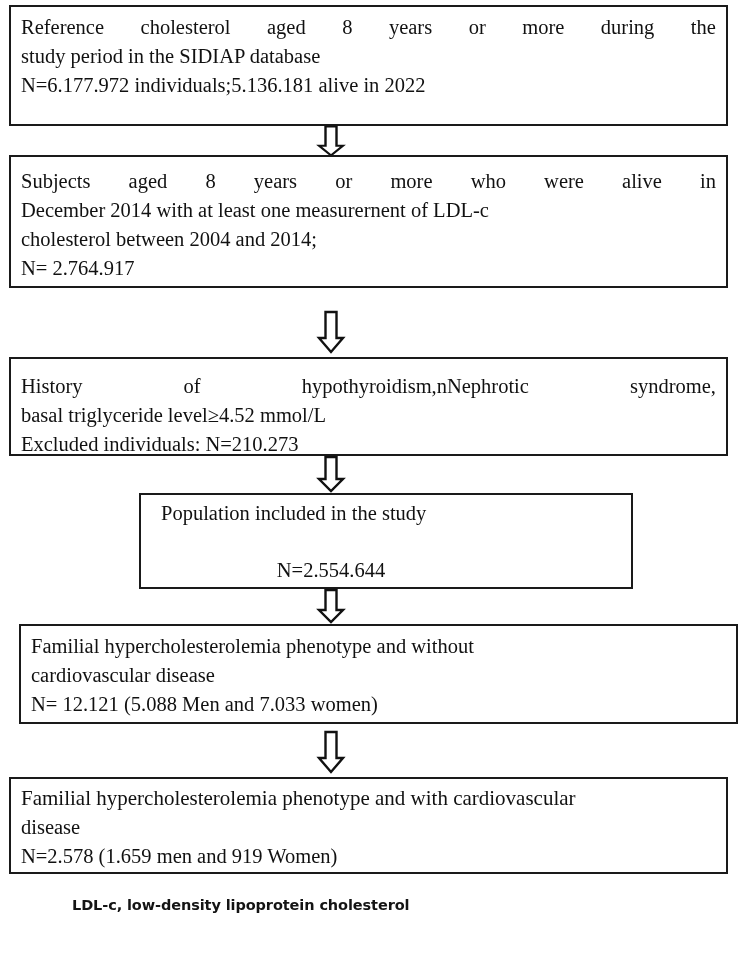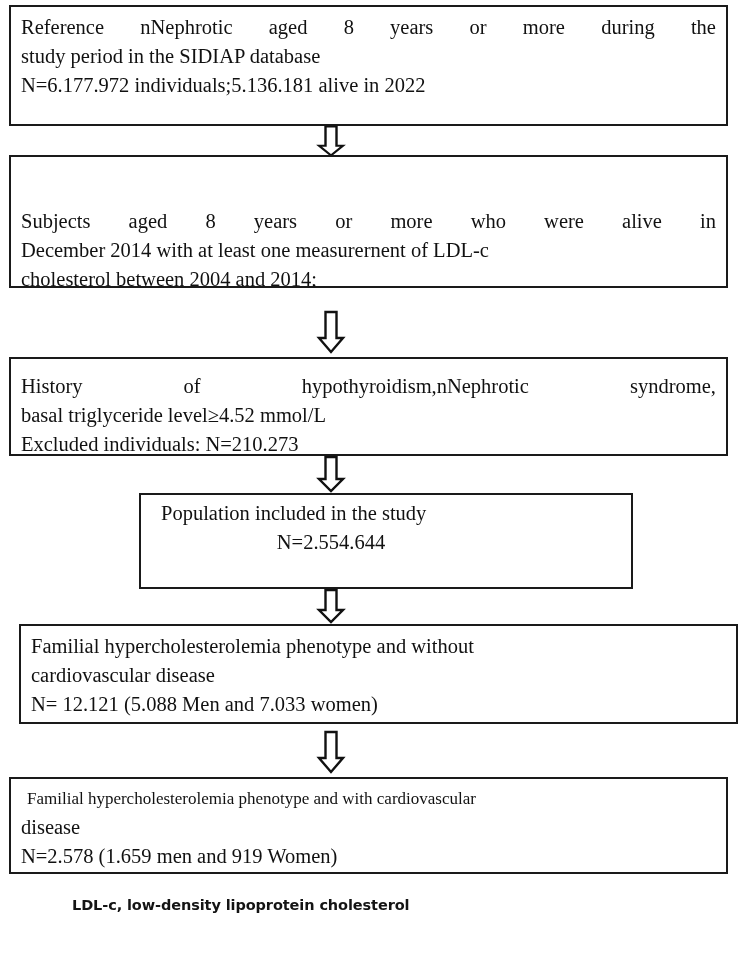--- a/index.html
+++ b/index.html
@@ -49,21 +49,21 @@
 
   
   #box1 { left: 9px;   top: 5px;   width: 719px; height: 121px; }
   #box2 { left: 9px;   top: 155px; width: 719px; height: 133px; }
   #box3 { left: 9px;   top: 357px; width: 719px; height: 99px;  }
   #box4 { left: 139px; top: 493px; width: 494px; height: 96px;  }
   #box5 { left: 19px;   top: 624px; width: 719px; height: 100px; }
   #box6 { left: 9px;   top: 777px; width: 719px; height: 97px;  }
 
   
-  #box2 .lines { padding-top: 10px; margin-top: 40px; }
+  #box2 .lines { padding-top: 10px; }
   #box3 .lines { padding-top: 13px; }
   #box4 .lines { padding-top: 4px; }
   #box5 .lines { padding-top: 6px; }
   #box6 .lines { padding-top: 5px; }
 
   
   .arrow {
     position: absolute;
     width: 34px;
     height: 40px;
@@ -91,21 +91,21 @@
 </style>
 </head>
 <body>
 
 <div id="page">
 
   <div class="flowbox" id="box1">
     <div class="lines">
       <div class="line justify">
         <span>Reference</span>
-        <span>nNephrotic</span>
+        <span>cholesterol</span>
         <span>aged</span>
         <span>8</span>
         <span>years</span>
         <span>or</span>
         <span>more</span>
         <span>during</span>
         <span>the</span>
       </div>
       <div class="line normal">study period in the SIDIAP database</div>
       <div class="line normal">N=6.177.972 individuals;5.136.181 alive in 2022</div>
@@ -159,21 +159,21 @@
 
   <div class="arrow" id="arrow3">
     <svg viewBox="0 0 34 38" preserveAspectRatio="none" aria-hidden="true">
       <path d="M11.5 2 L22.5 2 L22.5 24 L29 24 L17 36 L5 24 L11.5 24 Z" fill="#ffffff" stroke="#111111" stroke-width="2.4" stroke-linejoin="miter"></path>
     </svg>
   </div>
 
   <div class="flowbox" id="box4">
     <div class="lines">
       <div class="line center" style="text-align:left; padding-left:10px;">Population included in the study</div>
-      <div class="line center" style="padding-right:110px;">N=2.554.644</div>
+      <div class="line center" style="padding-right:110px;margin-top:28px;">N=2.554.644</div>
     </div>
   </div>
 
   <div class="arrow" id="arrow4">
     <svg viewBox="0 0 34 36" preserveAspectRatio="none" aria-hidden="true">
       <path d="M11.5 2 L22.5 2 L22.5 22 L29 22 L17 34 L5 22 L11.5 22 Z" fill="#ffffff" stroke="#111111" stroke-width="2.4" stroke-linejoin="miter"></path>
     </svg>
   </div>
 
   <div class="flowbox" id="box5">
@@ -185,21 +185,21 @@
   </div>
 
   <div class="arrow" id="arrow5">
     <svg viewBox="0 0 34 52" preserveAspectRatio="none" aria-hidden="true">
       <path d="M11.5 8 L22.5 8 L22.5 34 L29 34 L17 48 L5 34 L11.5 34 Z" fill="#ffffff" stroke="#111111" stroke-width="2.4" stroke-linejoin="miter"></path>
     </svg>
   </div>
 
   <div class="flowbox" id="box6">
     <div class="lines">
-      <div class="line normal" style="font-size:17px;margin-left:6px;">Familial hypercholesterolemia phenotype and with cardiovascular</div>
+      <div class="line normal" style="font-size:21px;">Familial hypercholesterolemia phenotype and with cardiovascular</div>
       <div class="line normal">disease</div>
       <div class="line normal">N=2.578 (1.659 men and 919 Women)</div>
     </div>
   </div>
 
   <div id="footnote">LDL-c, low-density lipoprotein cholesterol</div>
 
 </div>
 
 </body></html>

